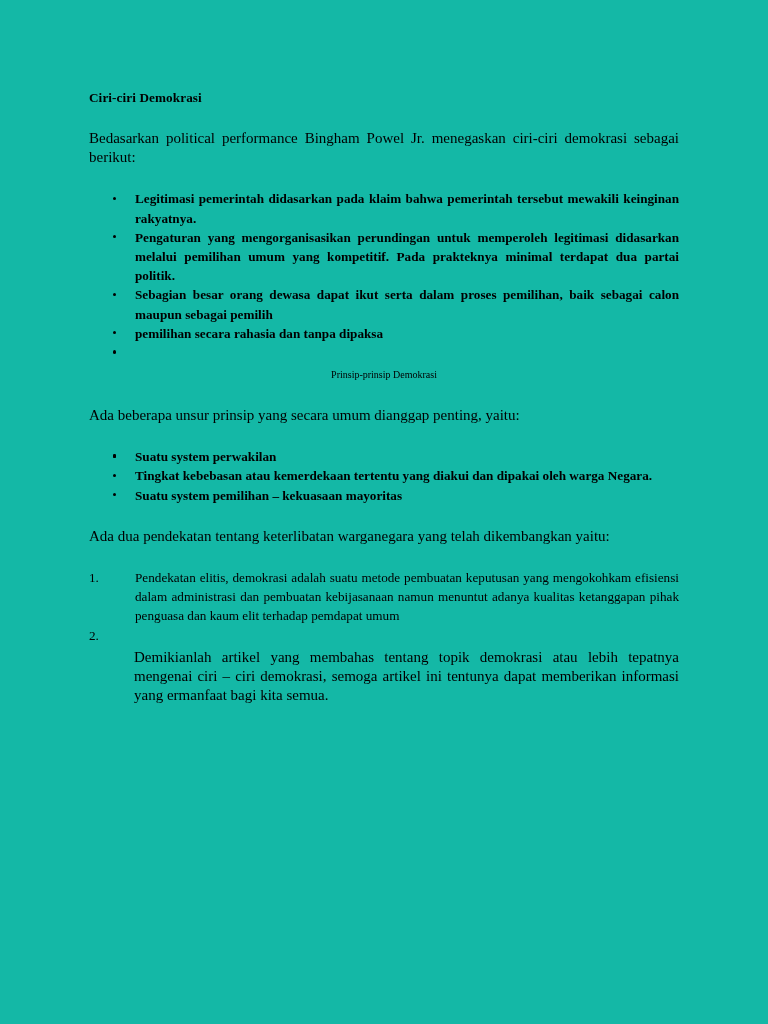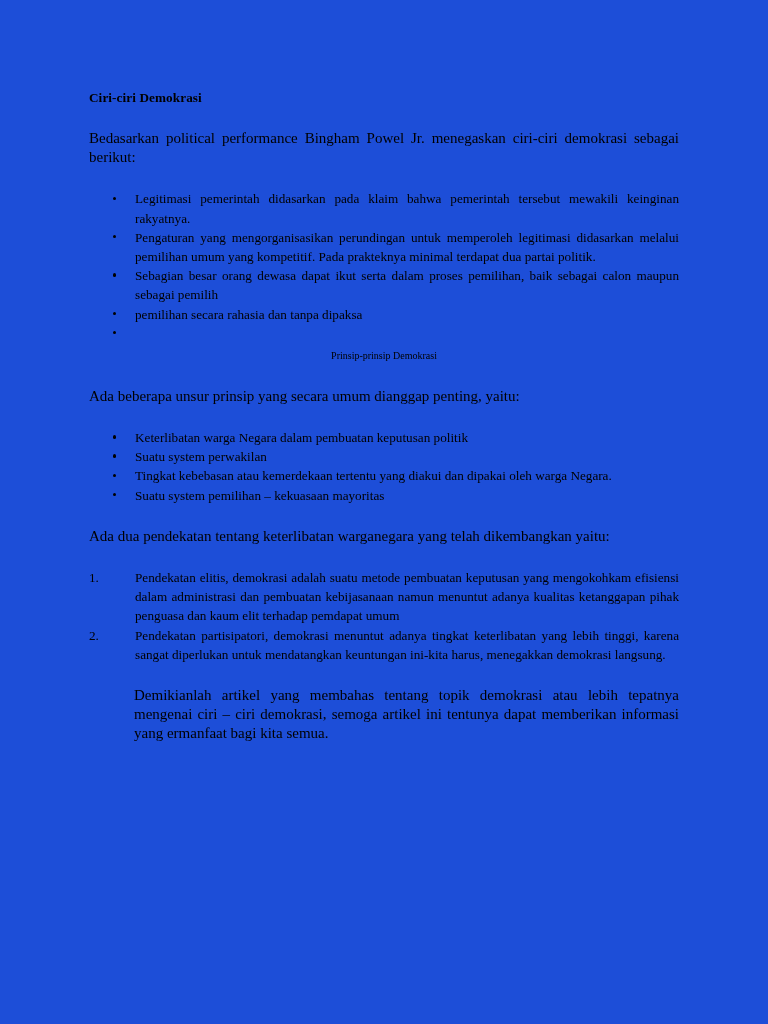--- a/index.html
+++ b/index.html
@@ -11,21 +11,21 @@
     width: 768px;
     height: 1024px;
     font-family: "Liberation Serif", "DejaVu Serif", serif;
     color: #000000;
     -webkit-font-smoothing: antialiased;
   }
   .page {
     position: relative;
     width: 768px;
     height: 1024px;
-    background: #1d4ed8;
+    background: #14b8a6;
     box-sizing: border-box;
     padding: 88px 89px 0 89px;
   }
   .doc {
     width: 590px;
   }
 
   
   .heading {
     font-size: 13.2px;
@@ -53,20 +53,21 @@
   .para.last {
     margin-bottom: 0;
     margin-left: 45px;
   }
 
   
   ul.bullets {
     list-style: none;
     margin: 0 0 22px 0;
     padding: 0;
+    font-weight: bold;
   }
   ul.bullets li {
     position: relative;
     font-size: 13.2px;
     line-height: 19.2px;
     text-align: justify;
     text-justify: inter-word;
     padding-left: 46px;
     margin: 0;
   }
@@ -150,21 +151,20 @@
       </li>
     </ul>
 
     <p class="subheading">Prinsip-prinsip Demokrasi</p>
 
     <p class="para">Ada beberapa unsur prinsip yang secara umum dianggap penting, yaitu:</p>
 
     <ul class="bullets">
       <li>
         <span class="marker"></span>
-        <span>Keterlibatan warga Negara dalam pembuatan keputusan politik</span>
       </li>
       <li>
         <span class="marker"></span>
         <span>Suatu system perwakilan</span>
       </li>
       <li>
         <span class="marker"></span>
         <span>Tingkat kebebasan atau kemerdekaan tertentu yang diakui dan dipakai oleh warga Negara.</span>
       </li>
       <li>
@@ -175,20 +175,19 @@
 
     <p class="para">Ada dua pendekatan tentang keterlibatan warganegara yang telah dikembangkan yaitu:</p>
 
     <ol class="numbers">
       <li>
         <span class="marker">1.</span>
         <span>Pendekatan elitis, demokrasi adalah suatu metode pembuatan keputusan yang mengokohkam efisiensi dalam administrasi dan pembuatan kebijasanaan namun menuntut adanya kualitas ketanggapan pihak penguasa dan kaum elit terhadap pemdapat umum</span>
       </li>
       <li>
         <span class="marker">2.</span>
-        <span>Pendekatan partisipatori, demokrasi menuntut adanya tingkat keterlibatan yang lebih tinggi, karena sangat diperlukan untuk mendatangkan keuntungan ini-kita harus, menegakkan demokrasi langsung.</span>
       </li>
     </ol>
 
     <p class="para last">Demikianlah artikel yang membahas tentang topik demokrasi atau lebih tepatnya mengenai ciri – ciri demokrasi, semoga artikel ini tentunya dapat memberikan informasi yang ermanfaat bagi kita semua.</p>
 
   </div>
 </div>
 
 </body></html>

